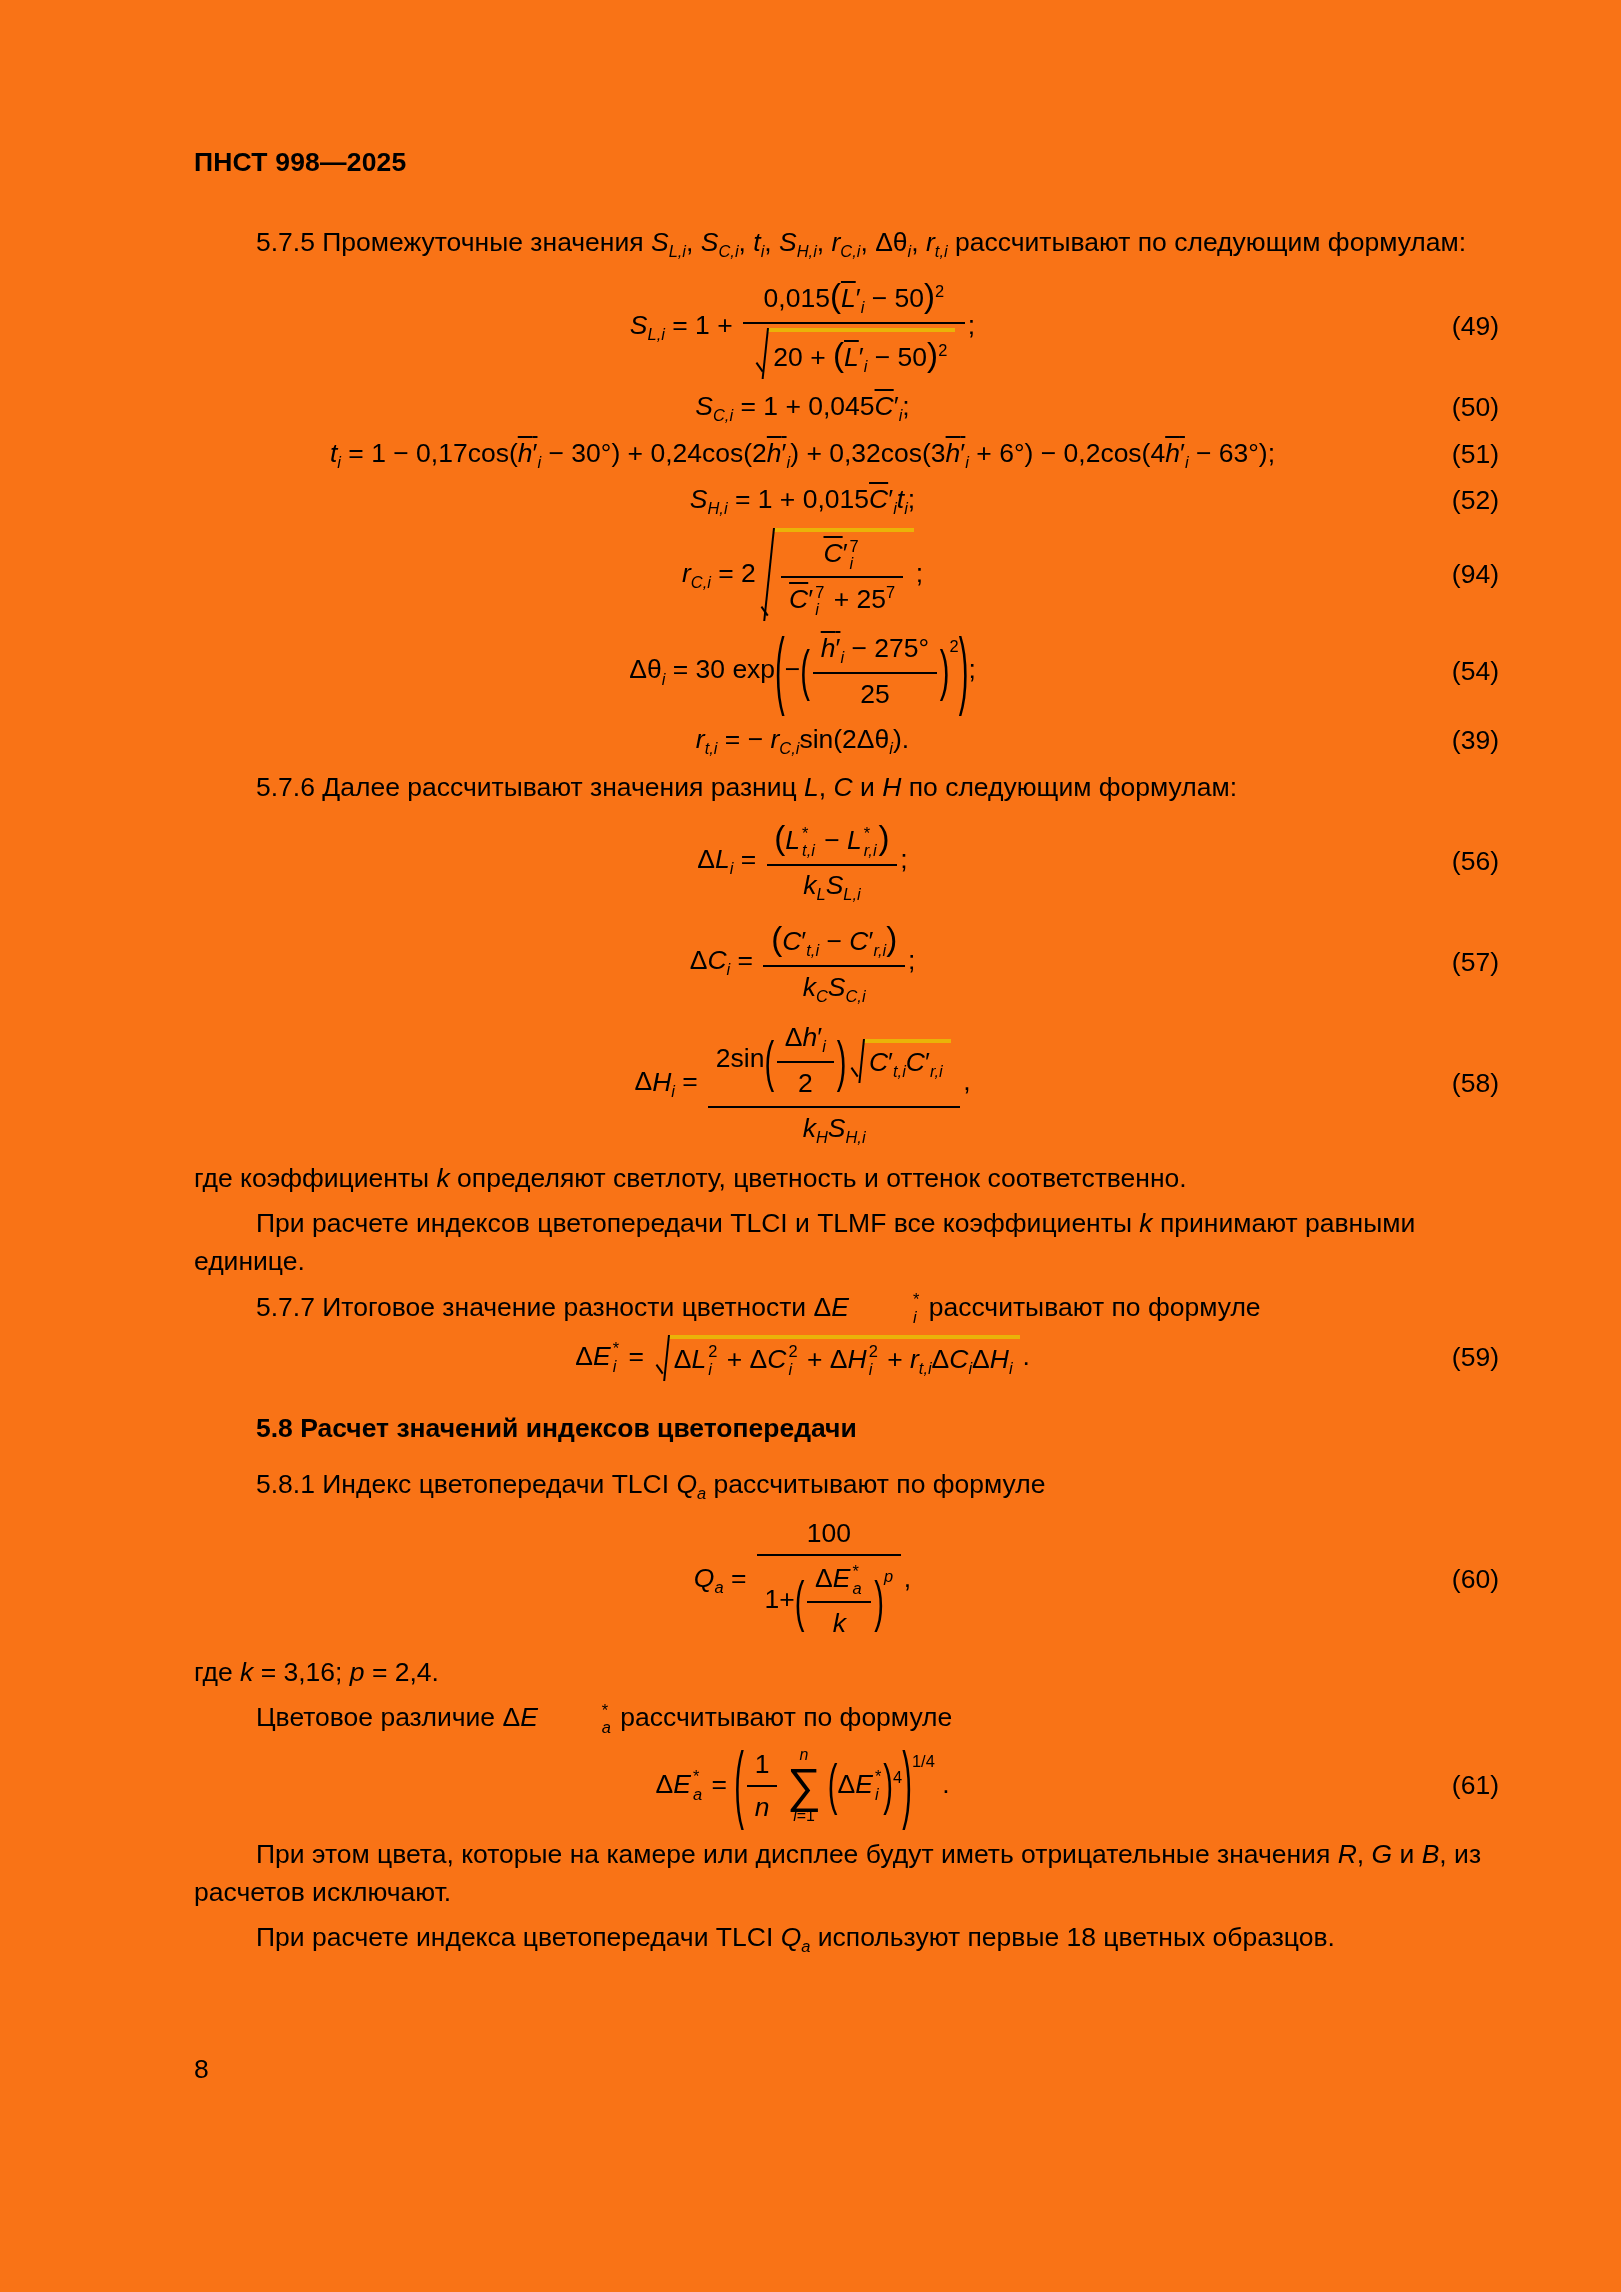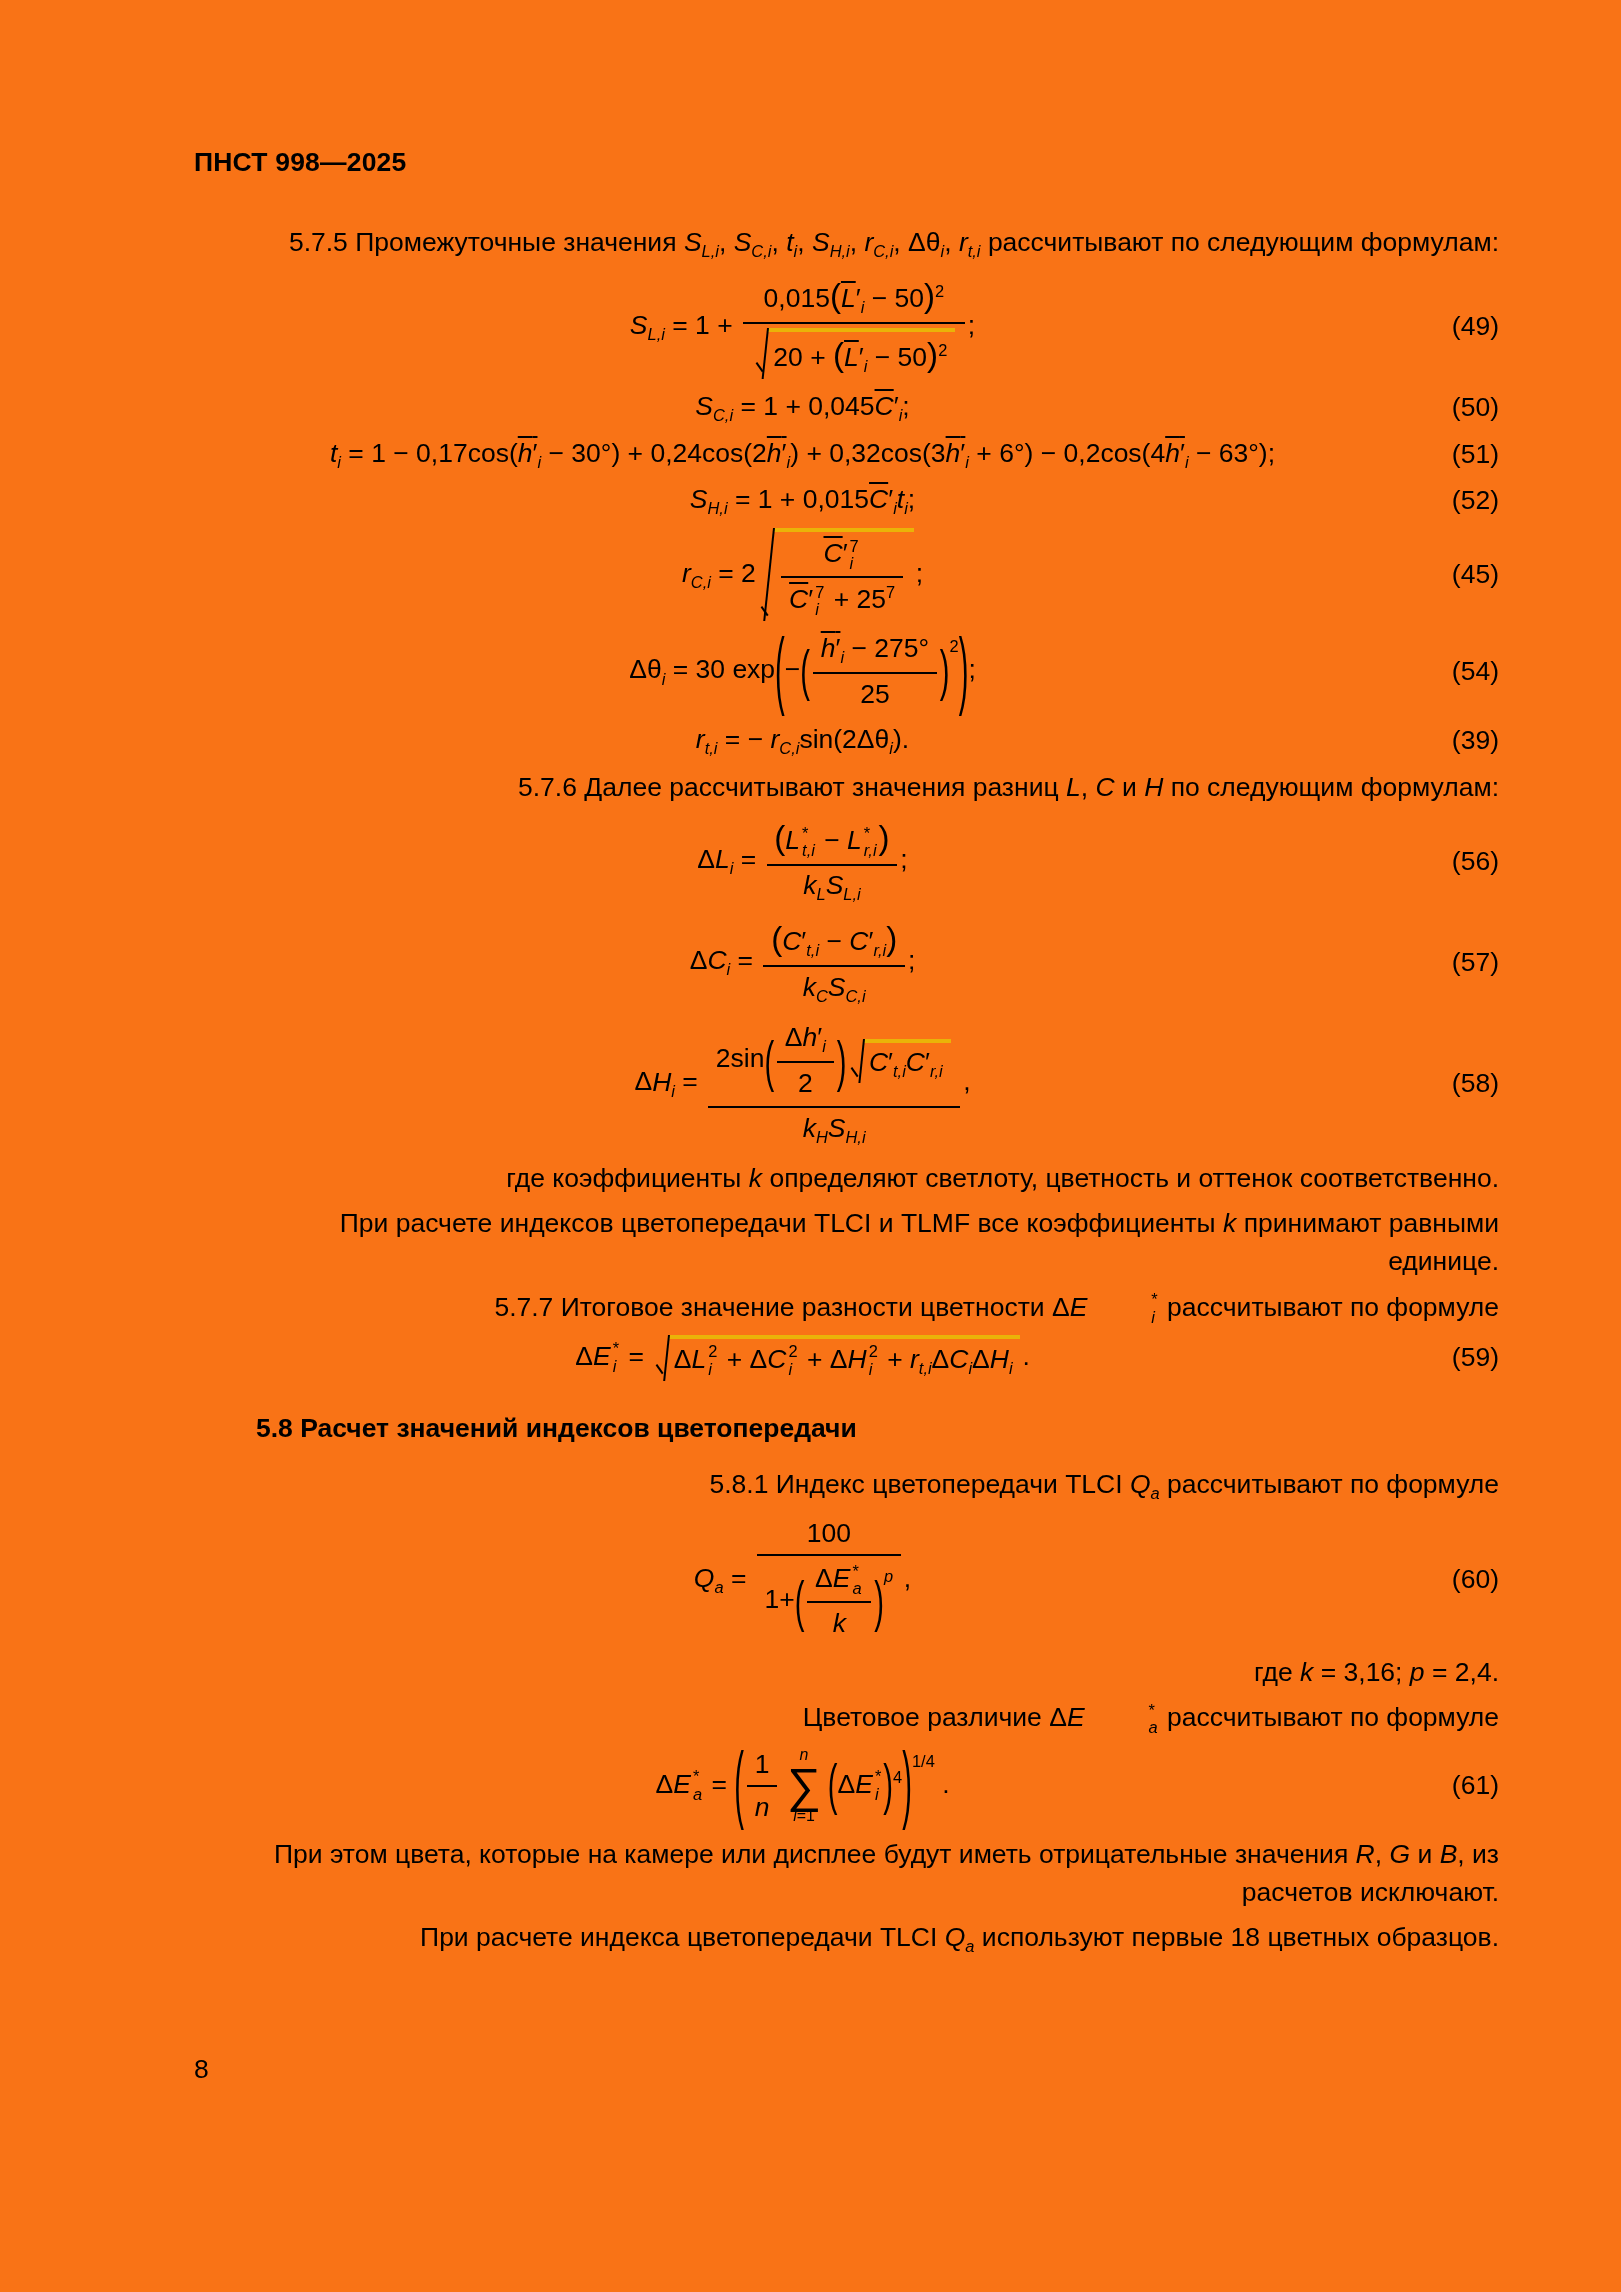--- a/index.html
+++ b/index.html
@@ -10,21 +10,21 @@
     box-sizing:border-box;
     padding:147px 122px 0 194px;
     font-family:"Liberation Sans", sans-serif;
     font-size:26.5px;
     color:#000;
     overflow:hidden;
   }
   .doc-header { font-weight:bold; letter-spacing:0.2px; }
   .content { margin-top:45px; }
 
-  .para { margin:6.9px 0; line-height:1.45;text-align:right; }
+  .para { margin:6.9px 0; line-height:1.45; }
   .indent { text-indent:62px; }
   .heading { font-weight:bold; margin:29px 0 17.6px; text-indent:62px; line-height:1.45; }
 
   
   .frow { display:flex; align-items:center; margin:8.8px 0; }
   .fwrap { flex:1; text-align:center; line-height:1.3; }
   .fnum { width:88px; text-align:right; flex:none; }
 
   
   i { font-style:italic; }
@@ -102,21 +102,21 @@
       <div class="fwrap"><i>r</i><sub><i>C,i</i></sub> = 2<span class="sqrt">
             <span class="rad"></span>
             <span class="radicand"><span class="frac"><span class="num"><span class="ov"><i>C</i></span>′<span class="ss">
                     <span>7</span>
                     <span><i>i</i></span>
                   </span></span><span class="den"><span class="ov"><i>C</i></span>′<span class="ss">
                     <span>7</span>
                     <span><i>i</i></span>
                   </span> + 25<sup>7</sup></span></span></span>
           </span>;</div>
-      <div class="fnum">(45)</div>
+      <div class="fnum">(94)</div>
     </div>
 
     <div class="frow">
       <div class="fwrap">Δθ<sub><i>i</i></sub> = 30 exp<span class="bp3">(</span>−<span class="bp2">(</span><span class="frac"><span class="num"><span class="ov"><i>h</i>′</span><sub><i>i</i></sub> − 275°</span><span class="den">25</span></span><span class="bp2">)</span><span class="supx">2</span><span class="bp3">)</span>;</div>
       <div class="fnum">(54)</div>
     </div>
 
     <div class="frow">
       <div class="fwrap"><i>r<sub>t,i</sub></i> = − <i>r</i><sub><i>C,i</i></sub>sin(2Δθ<sub><i>i</i></sub>).</div>
       <div class="fnum">(39)</div>

